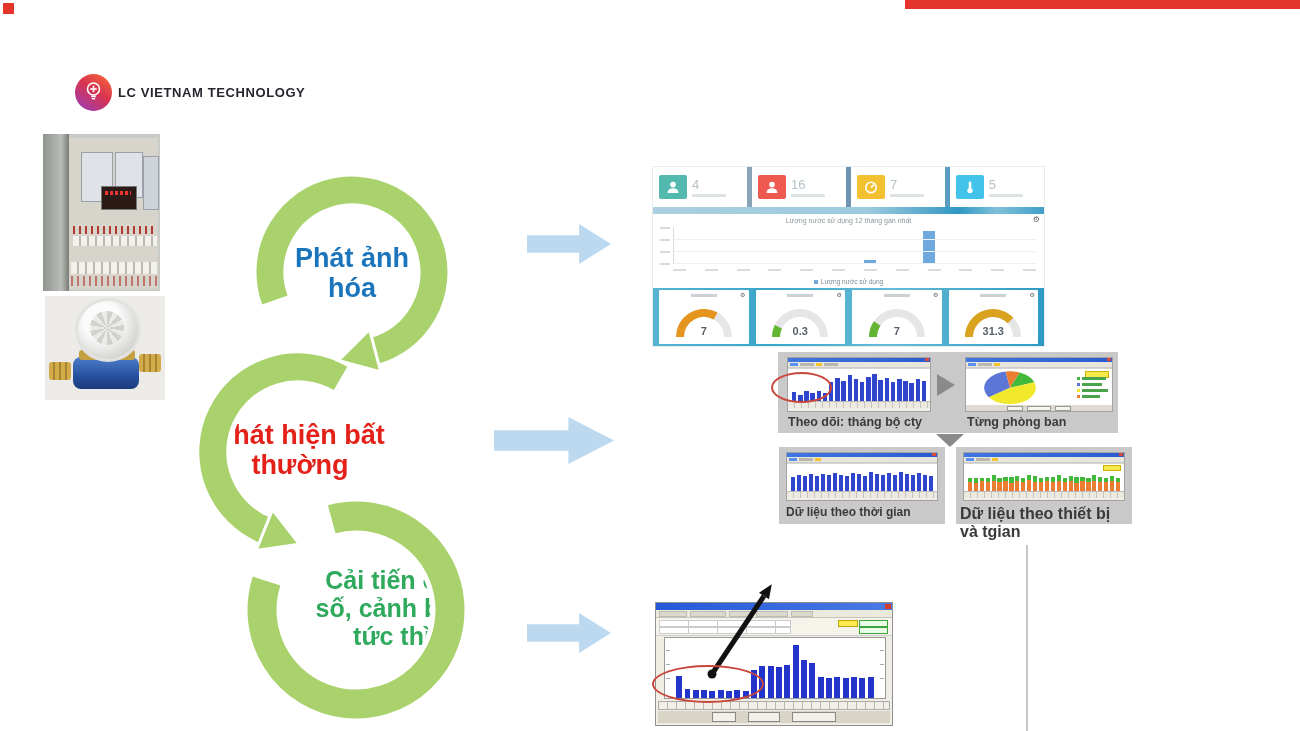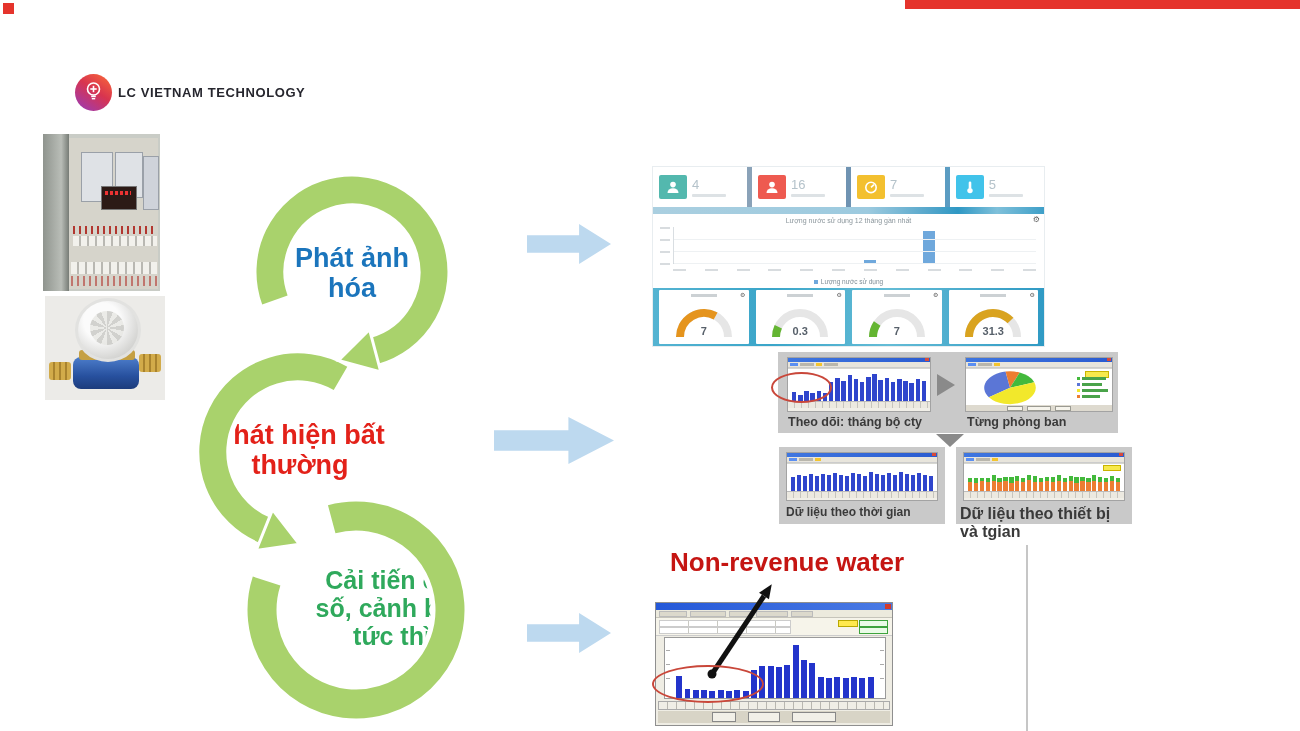--- a/index.html
+++ b/index.html
@@ -757,21 +757,20 @@
               </div>
             </div>
           </div>
         <div class="ycell" style="top:1px;width:16px;height:4px;"></div>
       </div>
       <div class="mini-cells"></div>
     </div>
     <div class="caption" style="left:4px;top:58px;font-size:16px;">Dữ liệu theo thiết bị và tgian</div>
   </div>
 
-  <div class="abs nrw" style="color: rgb(197, 21, 18);">Non-revenue water</div>
   <div class="abs vline"></div>
 
   <div class="abs alert-win">
     <div class="aw-title">
         <i></i>
       </div>
     <div class="aw-menu">
         <i></i>
         <i style="width:34px;"></i>
         <i style="width:22px;"></i>

